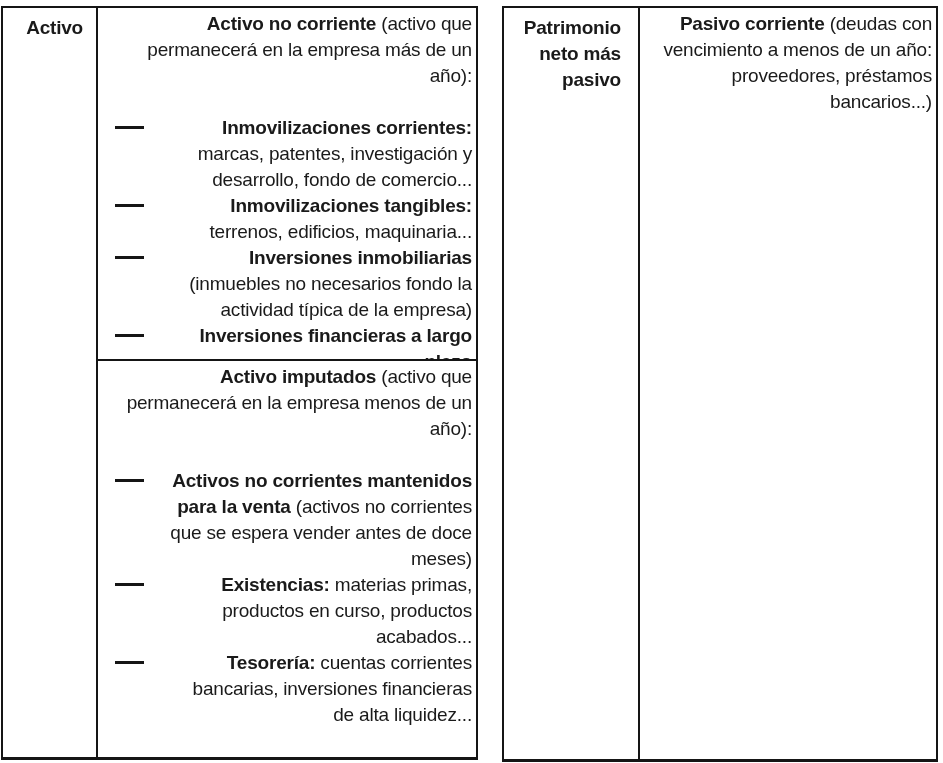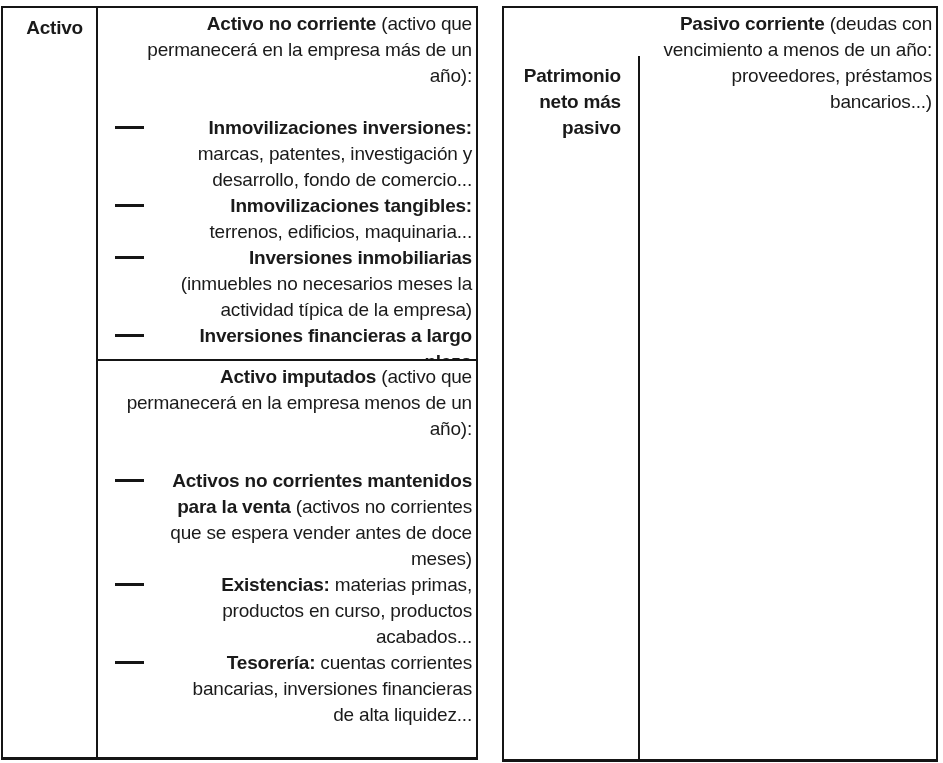--- a/index.html
+++ b/index.html
@@ -45,21 +45,21 @@
   }
   .cell {
     box-sizing: border-box;
     overflow: hidden;
   }
   .colA {
     border-right: 2px solid #151515;
     padding: 7px 13px 0 9px;
   }
   .tbl-left .colA  { grid-row: 1 / 3; grid-column: 1; }
-  .tbl-right .colA { grid-row: 1 / 4; grid-column: 1; padding: 7px 17px 0 10px; margin-top: 48px; }
+  .tbl-right .colA { grid-row: 1 / 4; grid-column: 1; padding: 7px 17px 0 10px; }
   .rule-bottom { border-bottom: 2px solid #151515; }
   .cellB { padding: 3px 4px 0 10px; grid-column: 2; }
   .b { font-weight: bold; }
   .hdr-title { font-weight: bold; }
   p.lead-par { margin: 0; }
   ul.dash-list {
     list-style: none;
     margin: 26px 0 0 0;
     padding: 0;
   }
@@ -82,23 +82,23 @@
 <div class="page">
 
   <div class="tbl tbl-left">
     <div class="cell colA">
       <div class="hdr-title">Activo</div>
     </div>
 
     <div class="cell cellB rule-bottom">
       <p class="lead-par"><span class="b">Activo no corriente</span><span> (activo que permanecerá en la empresa más de un año):</span></p>
       <ul class="dash-list">
-        <li><span class="dash"></span><span class="b">Inmovilizaciones inversiones:</span><span> marcas, patentes, investigación y desarrollo, fondo de comercio...</span></li>
+        <li><span class="dash"></span><span class="b">Inmovilizaciones corrientes:</span><span> marcas, patentes, investigación y desarrollo, fondo de comercio...</span></li>
         <li><span class="dash"></span><span class="b">Inmovilizaciones tangibles:</span><span> terrenos, edificios, maquinaria...</span></li>
-        <li><span class="dash"></span><span class="b">Inversiones inmobiliarias</span><span> (inmuebles no necesarios meses la actividad típica de la empresa)</span></li>
+        <li><span class="dash"></span><span class="b">Inversiones inmobiliarias</span><span> (inmuebles no necesarios fondo la actividad típica de la empresa)</span></li>
         <li><span class="dash"></span><span class="b">Inversiones financieras a largo plazo</span><span></span></li>
       </ul>
     </div>
 
     <div class="cell cellB">
       <p class="lead-par"><span class="b">Activo imputados</span><span> (activo que permanecerá en la empresa menos de un año):</span></p>
       <ul class="dash-list">
         <li><span class="dash"></span><span class="b">Activos no corrientes mantenidos para la venta</span><span> (activos no corrientes que se espera vender antes de doce meses)</span></li>
         <li><span class="dash"></span><span class="b">Existencias:</span><span> materias primas, productos en curso, productos acabados...</span></li>
         <li><span class="dash"></span><span class="b">Tesorería:</span><span> cuentas corrientes bancarias, inversiones financieras de alta liquidez...</span></li>

